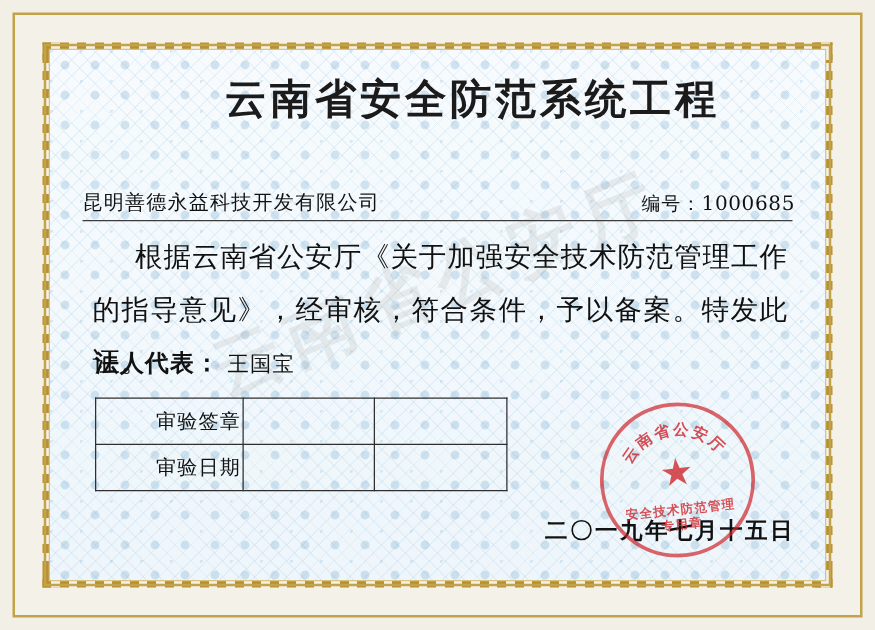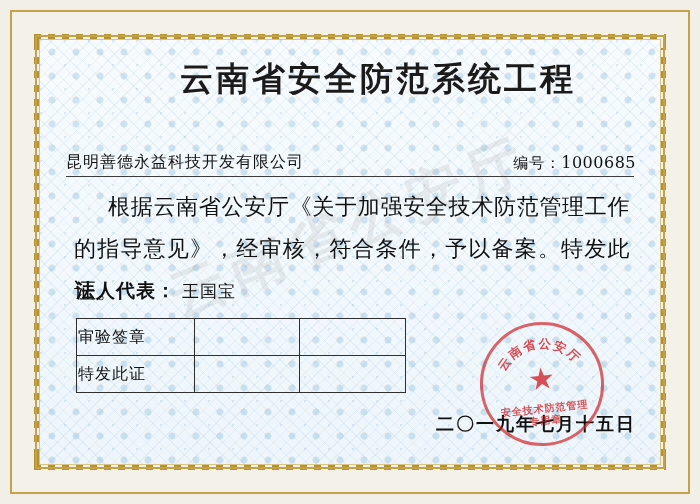--- a/index.html
+++ b/index.html
@@ -198,21 +198,21 @@
   }
   .insp-table td {
     border: 1px solid #2f2f2f;
     height: 34px;
     font-size: 16px;
     color: #111;
     letter-spacing: 1px;
   }
   .insp-table td.label {
     width: 118px;
-    text-align: left;
+    text-align: right;
   }
   .insp-table td.val-a { width: 106px; }
   .insp-table td.val-b { width: 106px; }
 
   
   .valid-note {
     position: absolute;
     left: 112px; top: 374px;
     font-size: 19px;
     font-weight: bold;
@@ -309,21 +309,21 @@
     </div>
 
     <table class="insp-table">
       <tbody>
         <tr>
           <td class="label">审验签章</td>
           <td class="val-a"></td>
           <td class="val-b"></td>
         </tr>
         <tr>
-          <td class="label">特发此证</td>
+          <td class="label">审验日期</td>
           <td class="val-a"></td>
           <td class="val-b"></td>
         </tr>
       </tbody>
     </table>
 
     <div class="issue-date">二〇一九年七月十五日</div>
 
     <div class="seal">
       <svg class="seal-arc" viewBox="0 0 124 124">

